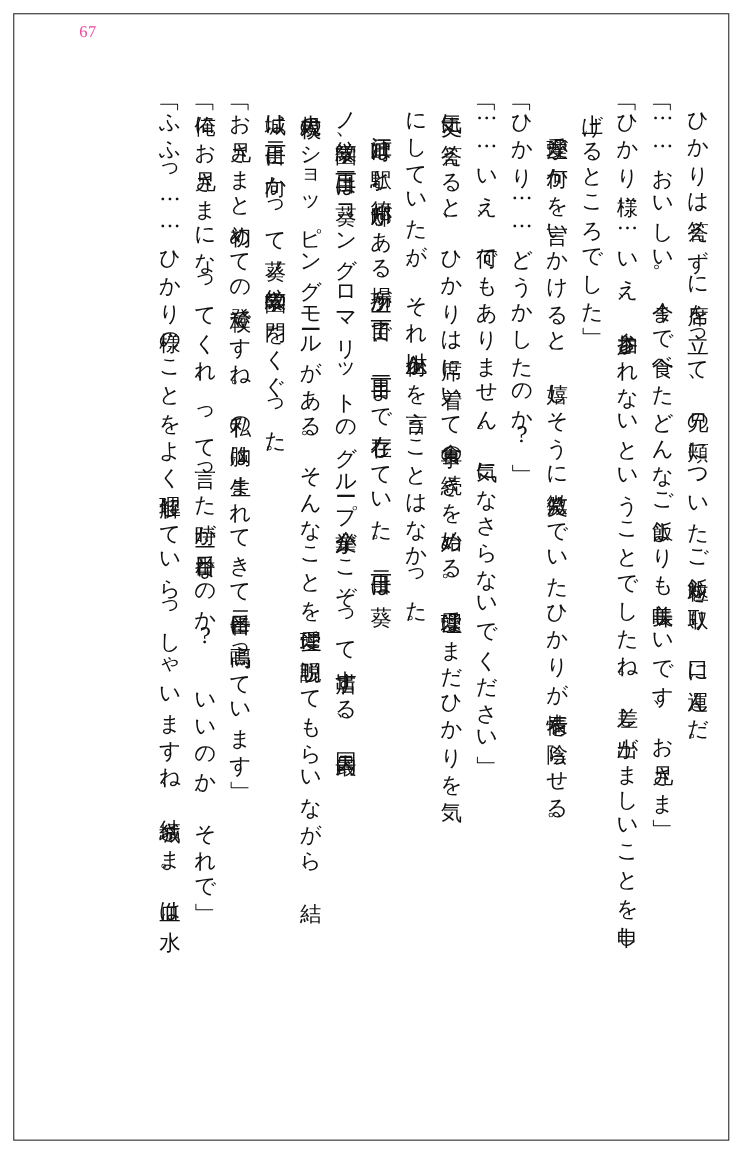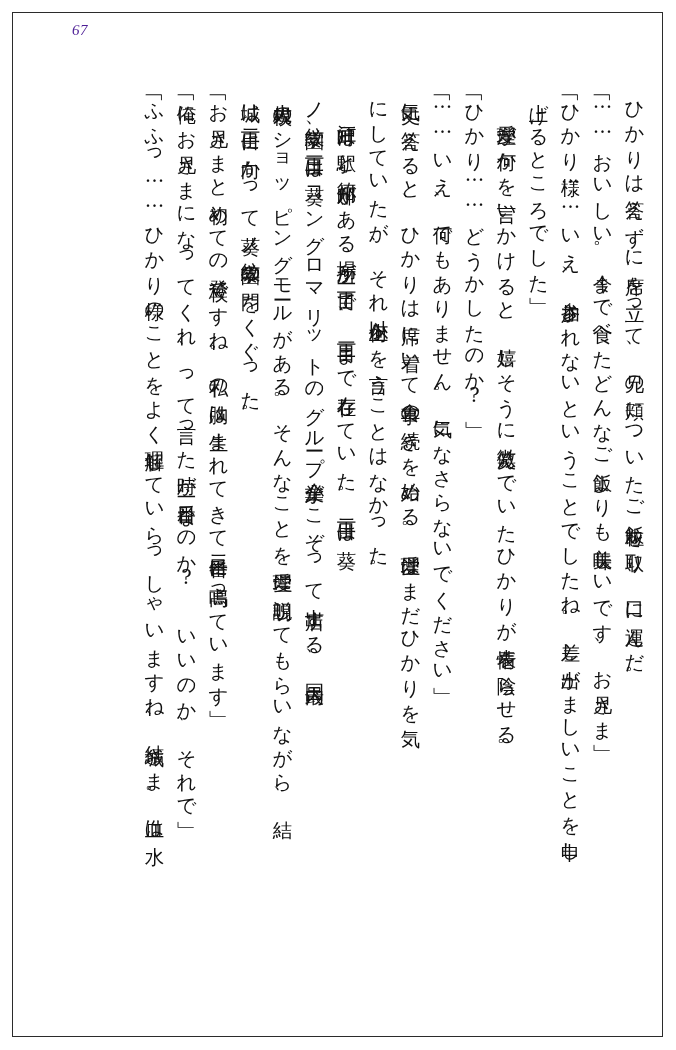--- a/index.html
+++ b/index.html
@@ -22,22 +22,21 @@
     width: 651px;
     height: 1025px;
     border: 1px solid #2b2b2b;
     box-sizing: border-box;
   }
   .page-number {
     position: absolute;
     left: 72px;
     top: 22px;
     font-size: 15px;
-    font-style: italic;
-    color: #4c1d95;
+    color: #ec4899;
     letter-spacing: 0.5px;
   }
   .text-block {
     position: absolute;
     left: 34px;
     top: 88px;
     width: 610px;
     height: 930px;
     display: flex;
     flex-direction: row-reverse;

